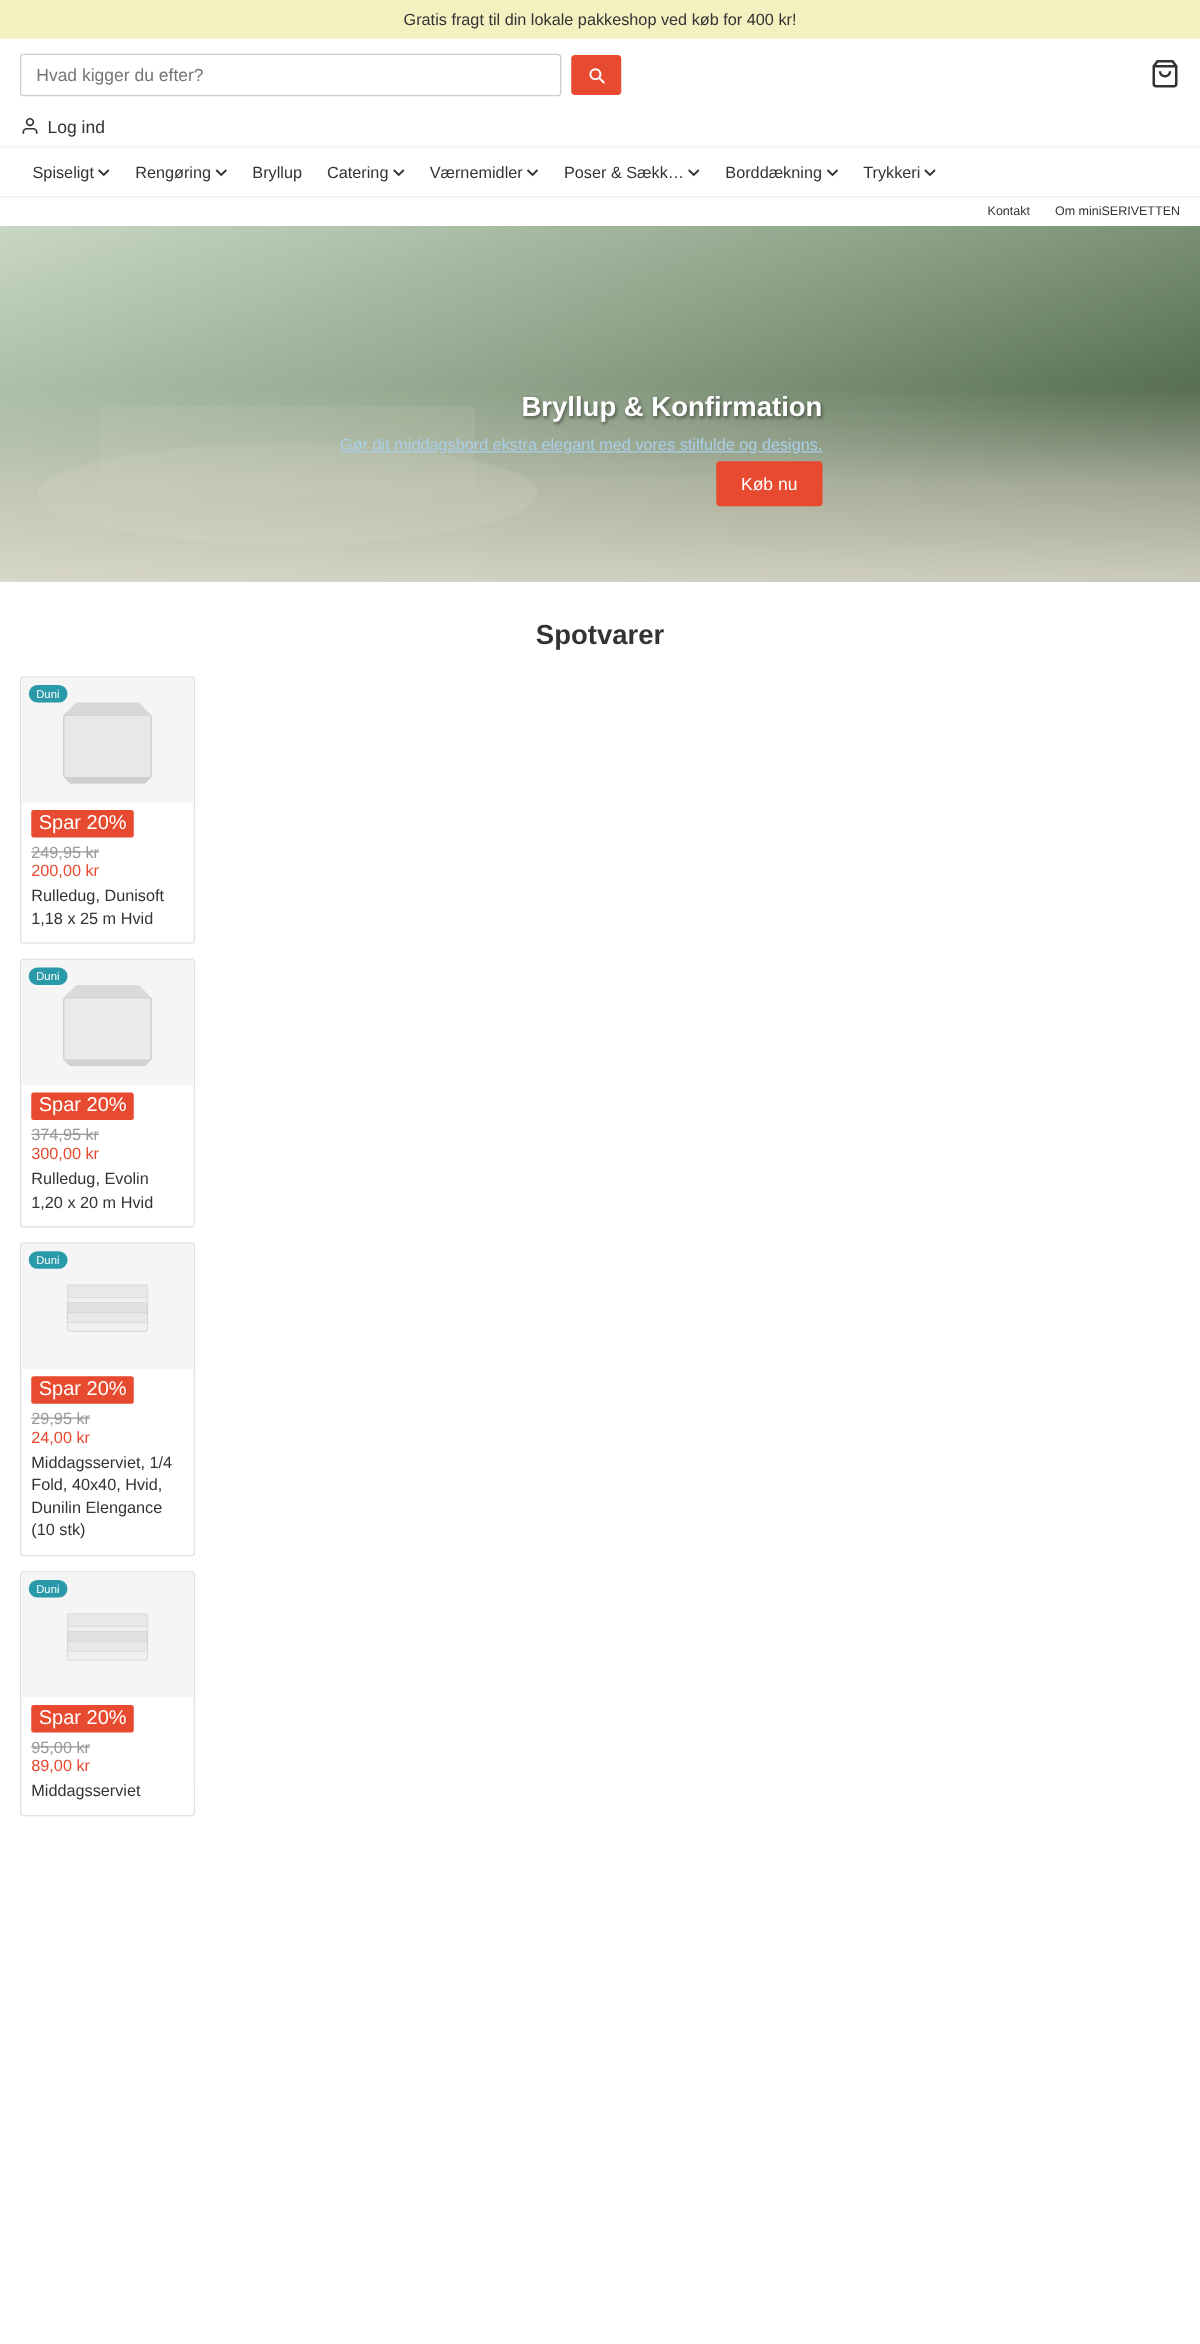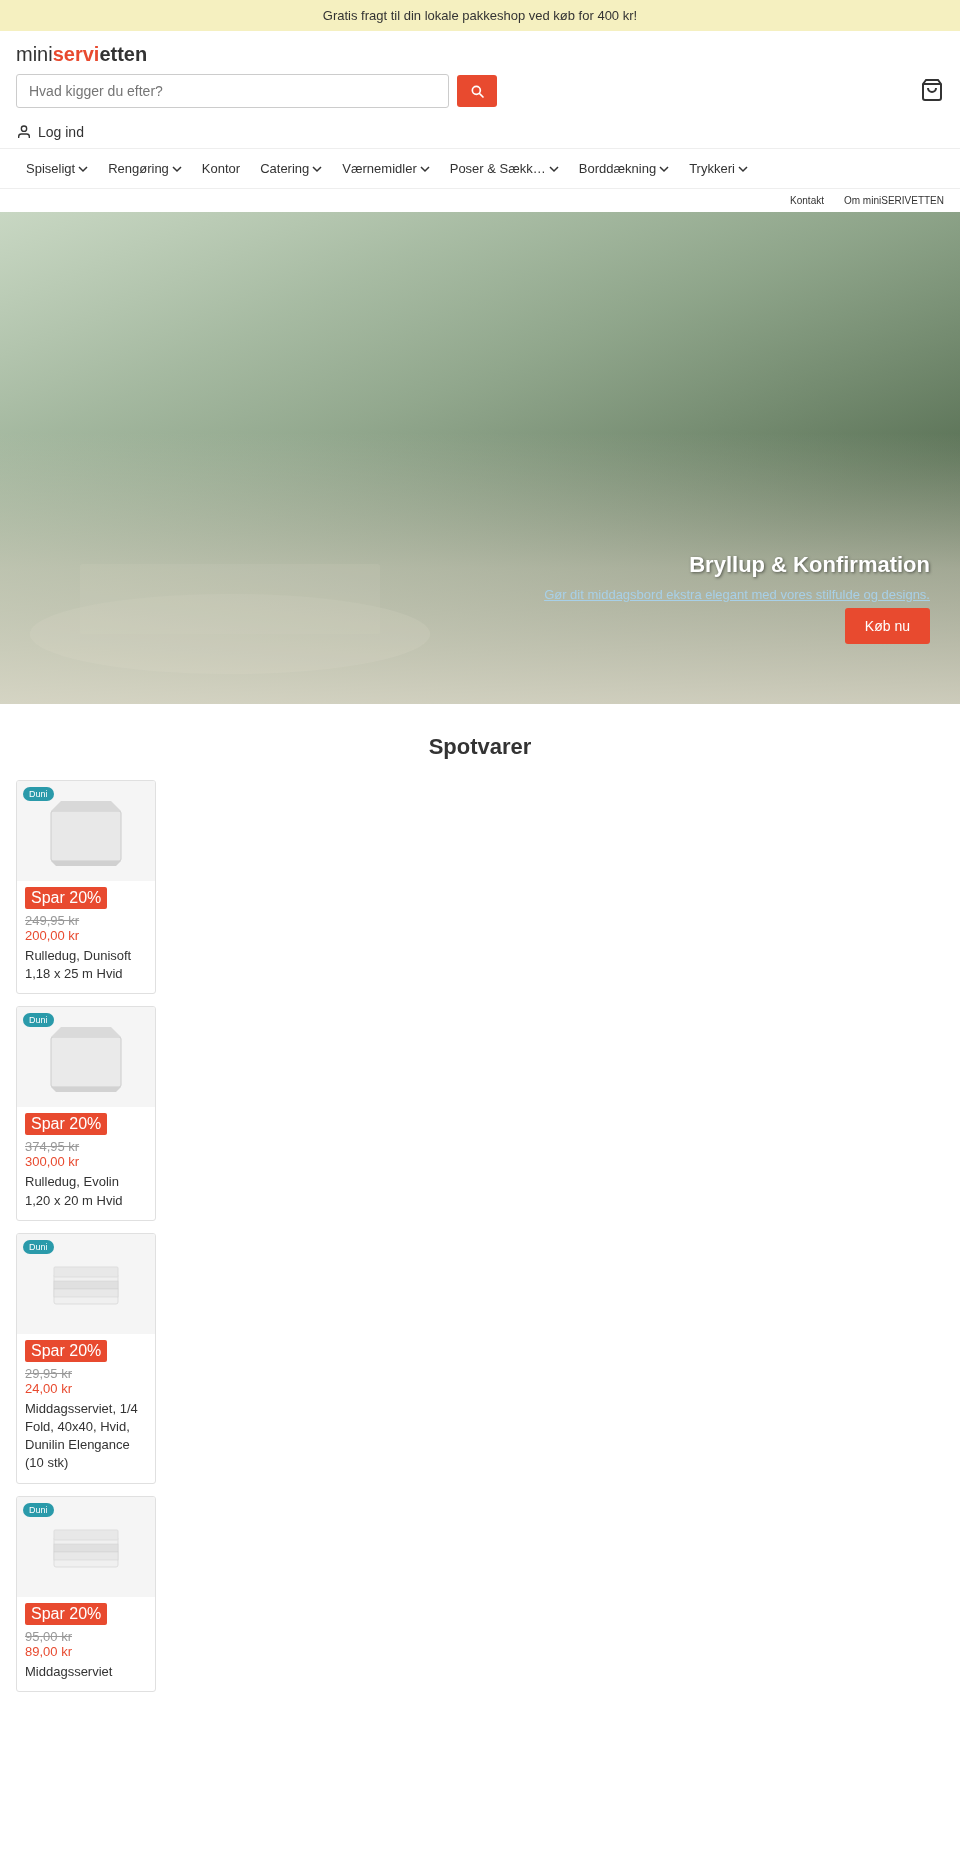--- a/index.html
+++ b/index.html
@@ -105,26 +105,26 @@
       padding: 6px 16px;
       gap: 20px;
       font-size: 10px;
     }
     .nav-secondary span { cursor: pointer; color: #333; }
 
     
     .hero {
       position: relative;
       width: 100%;
-      height: 492px;
+      height: 284px;
       background: linear-gradient(135deg, #b8c9b8 0%, #8a9e8a 30%, #6b7c6b 60%, #4a5a4a 100%);
       overflow: hidden;
       display: flex;
       align-items: flex-end;
-      justify-content: flex-end;
+      justify-content: center;
     }
     .hero-bg {
       position: absolute;
       top: 0; left: 0; right: 0; bottom: 0;
       background:
         radial-gradient(ellipse at 30% 50%, rgba(255,255,255,0.15) 0%, transparent 60%),
         linear-gradient(to bottom right, #c8d8c0 0%, #8aaa88 25%, #6a8a68 50%, #4a6a48 75%, #3a5a38 100%);
     }
     .hero-table {
       position: absolute;
@@ -254,25 +254,20 @@
     .bottom-spacer { height: 30px; }
   </style>
 </head>
 <body>
 
 <div class="top-banner">
   <span>Gratis fragt til din lokale pakkeshop ved køb for 400 kr!</span>
 </div>
 
 <div class="header">
-  <div class="header-bottom-row">
-    <div class="logo">
-      <span class="mini">mini</span><span class="servi">servi</span><span class="etten">etten</span>
-    </div>
-  </div>
 
   <div class="search-row">
     <input type="text" class="search-input" placeholder="Hvad kigger du efter?" style="">
     <button class="search-btn">
       <svg viewBox="0 0 24 24">
           <path d="M21 21l-4.35-4.35M17 11A6 6 0 1 1 5 11a6 6 0 0 1 12 0z" stroke="white" stroke-width="2.5" fill="none" stroke-linecap="round"></path>
         </svg>
     </button>
     <div style="flex:1"></div>
     <div class="cart-icon-wrapper">
@@ -300,21 +295,21 @@
         <path d="M1 1l4 4 4-4" stroke="#333" stroke-width="1.5" fill="none"></path>
       </svg>
   </div>
   <div class="nav-item">
     <span>Rengøring</span>
     <svg viewBox="0 0 10 6">
         <path d="M1 1l4 4 4-4" stroke="#333" stroke-width="1.5" fill="none"></path>
       </svg>
   </div>
   <div class="nav-item">
-    <span>Kontor</span>
+    <span>Bryllup</span>
   </div>
   <div class="nav-item">
     <span>Catering</span>
     <svg viewBox="0 0 10 6">
         <path d="M1 1l4 4 4-4" stroke="#333" stroke-width="1.5" fill="none"></path>
       </svg>
   </div>
   <div class="nav-item">
     <span>Værnemidler</span>
     <svg viewBox="0 0 10 6">

